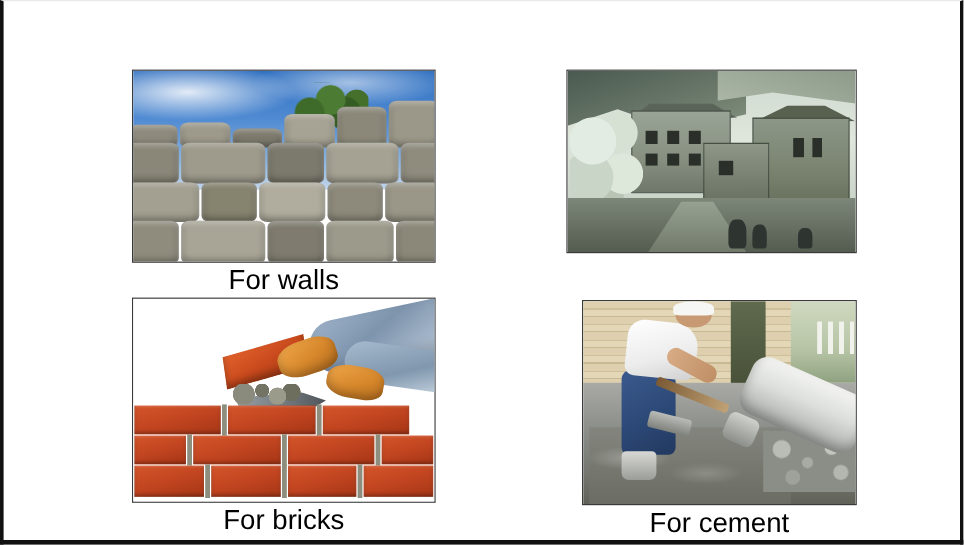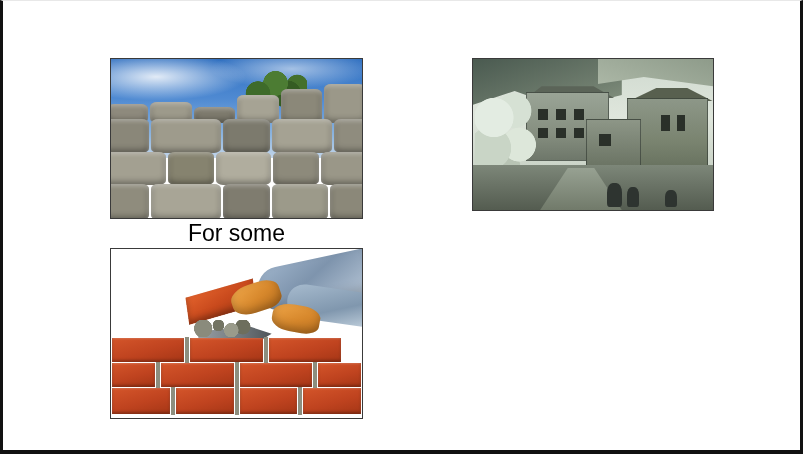--- a/index.html
+++ b/index.html
@@ -331,21 +331,21 @@
         </div>
         <div class="row" style="top:66%;height:36%;">
           <div class="stone" style="background:#8f8c7d;"></div>
           <div class="stone" style="background:#a8a596;flex:1.5;"></div>
           <div class="stone" style="background:#7f7c6f;"></div>
           <div class="stone" style="background:#9c9a8a;flex:1.2;"></div>
           <div class="stone" style="background:#8b8879;flex:1.1;"></div>
         </div>
       </div>
     </div>
-    <div class="caption">For some</div>
+    <div class="caption">For walls</div>
   </div>
 
   <div class="cell" id="cell-buildings">
     <div class="photo">
       <div class="layer vil-sky"></div>
       <div class="layer vil-mtn"></div>
       <div class="layer vil-mtn2"></div>
 
       <div class="layer bldg-a-roof"></div>
       <div class="layer bldg bldg-a">
@@ -409,16 +409,39 @@
           <div class="bbrick"></div>
           <div class="mjoint" style="width:4px;"></div>
           <div class="bbrick"></div>
           <div class="mjoint" style="width:4px;"></div>
           <div class="bbrick"></div>
           <div class="mjoint" style="width:4px;"></div>
           <div class="bbrick"></div>
         </div>
       </div>
     </div>
+    <div class="caption">For bricks</div>
   </div>
 
+  <div class="cell" id="cell-cement">
+    <div class="photo">
+      <div class="layer cem-sid"></div>
+      <div class="layer cem-door"></div>
+      <div class="layer cem-right"></div>
+      <div class="layer cem-fence"></div>
+      <div class="layer cem-slab"></div>
+      <div class="layer cem-wet"></div>
+      <div class="layer cem-gravel"></div>
+      <div class="layer cem-chute"></div>
+      <div class="layer cem-chute-end"></div>
+      <div class="layer cem-jeans"></div>
+      <div class="layer cem-boot"></div>
+      <div class="layer cem-shirt"></div>
+      <div class="layer cem-head"></div>
+      <div class="layer cem-cap"></div>
+      <div class="layer cem-arm"></div>
+      <div class="layer cem-tool"></div>
+      <div class="layer cem-blade"></div>
+    </div>
+    <div class="caption">For cement</div>
+  </div>
 
 </div>
 
 </body></html>

